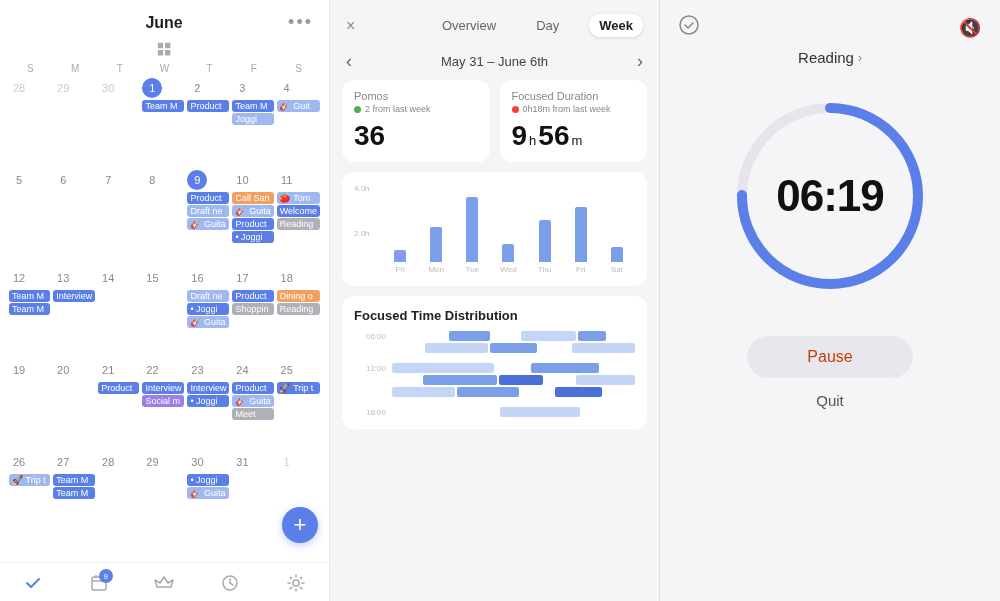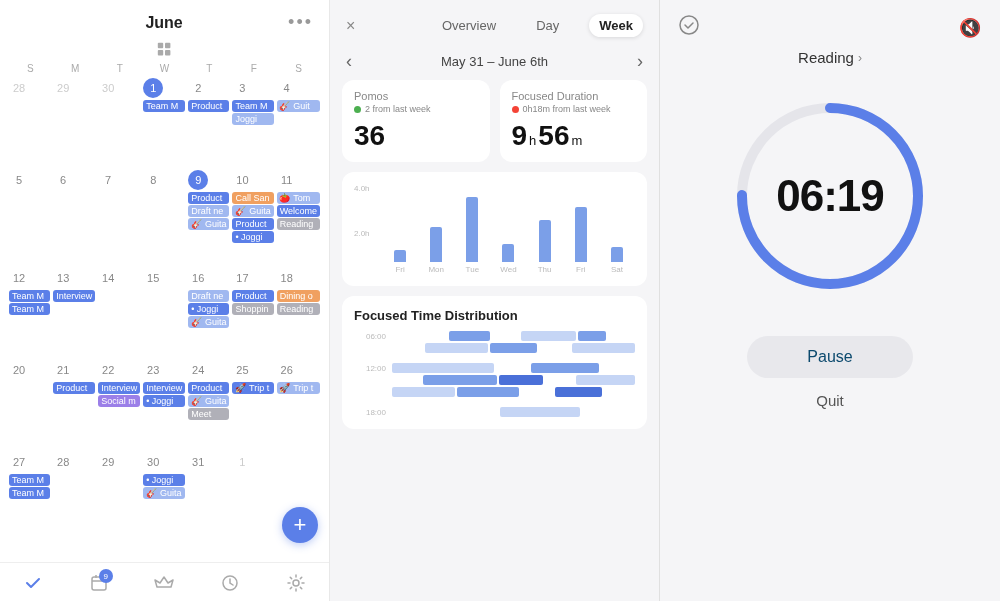--- a/index.html
+++ b/index.html
@@ -408,21 +408,21 @@
       font-weight: 700;
       color: #111;
       letter-spacing: -1px;
     }
     .timer-pause-btn {
       background: #e8e8ec;
       border: none;
       border-radius: 24px;
       padding: 12px 60px;
       font-size: 16px;
-      color: #0c4a6e;
+      color: #c2410c;
       cursor: pointer;
       margin-bottom: 14px;
     }
     .timer-quit-btn {
       background: transparent;
       border: none;
       font-size: 15px;
       color: #555;
       cursor: pointer;
     }
@@ -545,20 +545,23 @@
       <span class="cal-date">17</span>
       <span class="cal-event ev-blue">Product</span>
       <span class="cal-event ev-gray">Shoppin</span>
     </div>
     <div class="cal-cell">
       <span class="cal-date">18</span>
       <span class="cal-event ev-orange">Dining o</span>
       <span class="cal-event ev-gray">Reading</span>
     </div>
 
+    <div class="cal-cell">
+        <span class="cal-date">19</span>
+      </div>
     <div class="cal-cell">
         <span class="cal-date">20</span>
       </div>
     <div class="cal-cell">
       <span class="cal-date">21</span>
       <span class="cal-event ev-blue">Product</span>
     </div>
     <div class="cal-cell">
       <span class="cal-date">22</span>
       <span class="cal-event ev-blue">Interview</span>

